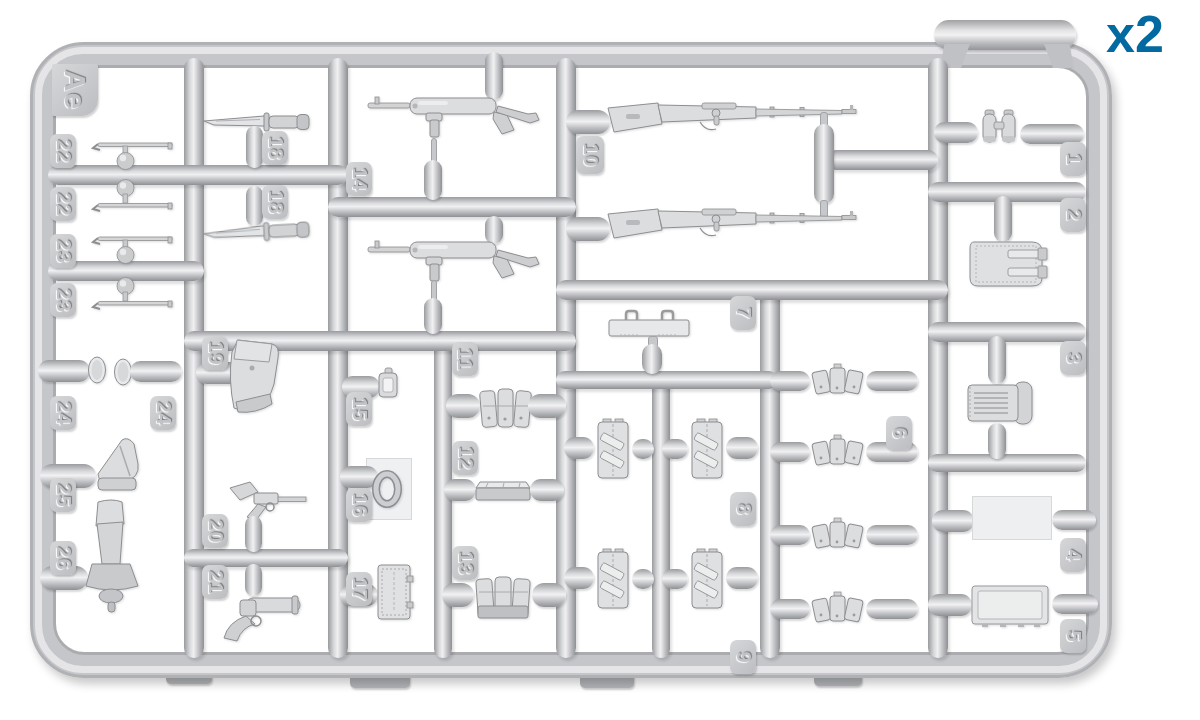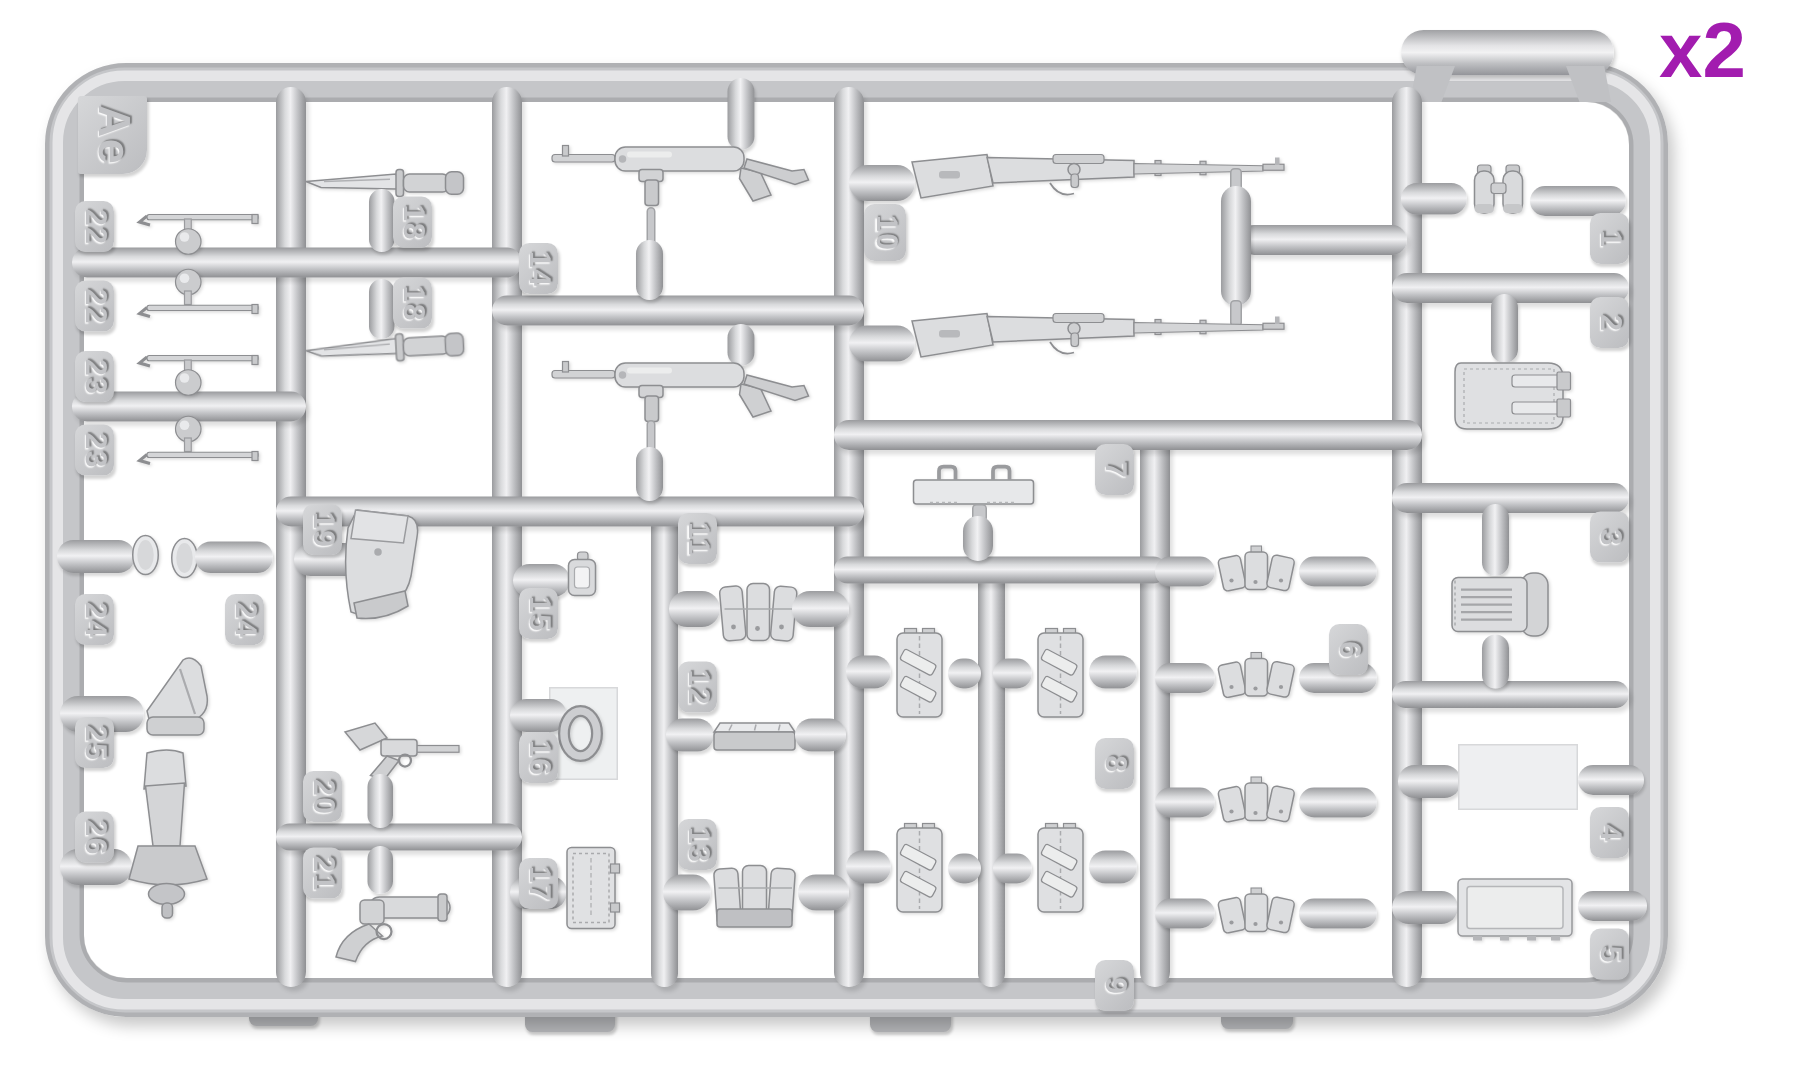--- a/index.html
+++ b/index.html
@@ -37,21 +37,21 @@
   .tag.big{width:46px;height:52px;border-radius:2px 2px 16px 2px;}
   .tag.big .tnum{font-size:30px;}
   .tag.t10{width:28px;height:38px;}
   
   .part{position:absolute;filter:drop-shadow(1px 1px 1px rgba(0,0,0,.14));}
   .panel{position:absolute;background:#eef0f1;border:1px solid #d7d8da;box-sizing:border-box;}
   .nub{position:absolute;background:#b4b5b8;border-radius:5px;box-shadow:1px 2px 2px rgba(0,0,0,.2);}
   .conn{position:absolute;background:linear-gradient(180deg,#a0a1a4,#e4e4e6 35%,#f2f2f3 50%,#bdbec1 75%,#94959a);
         border-radius:15px;box-shadow:1px 2px 3px rgba(0,0,0,.2);}
   .web{position:absolute;background:#c0c1c4;}
-  .mult{position:absolute;left:1106px;top:4px;font-size:52px;font-weight:800;color:#a21caf;
+  .mult{position:absolute;left:1106px;top:4px;font-size:52px;font-weight:800;color:#0369a1;
         font-family:"Liberation Sans", sans-serif;}
 </style>
 </head>
 <body>
 
 <div id="canvas">
 
   <div class="nub" style="left:166px;top:666px;width:46px;height:18px"></div>
   <div class="nub" style="left:350px;top:668px;width:60px;height:20px"></div>
   <div class="nub" style="left:580px;top:670px;width:54px;height:18px"></div>

